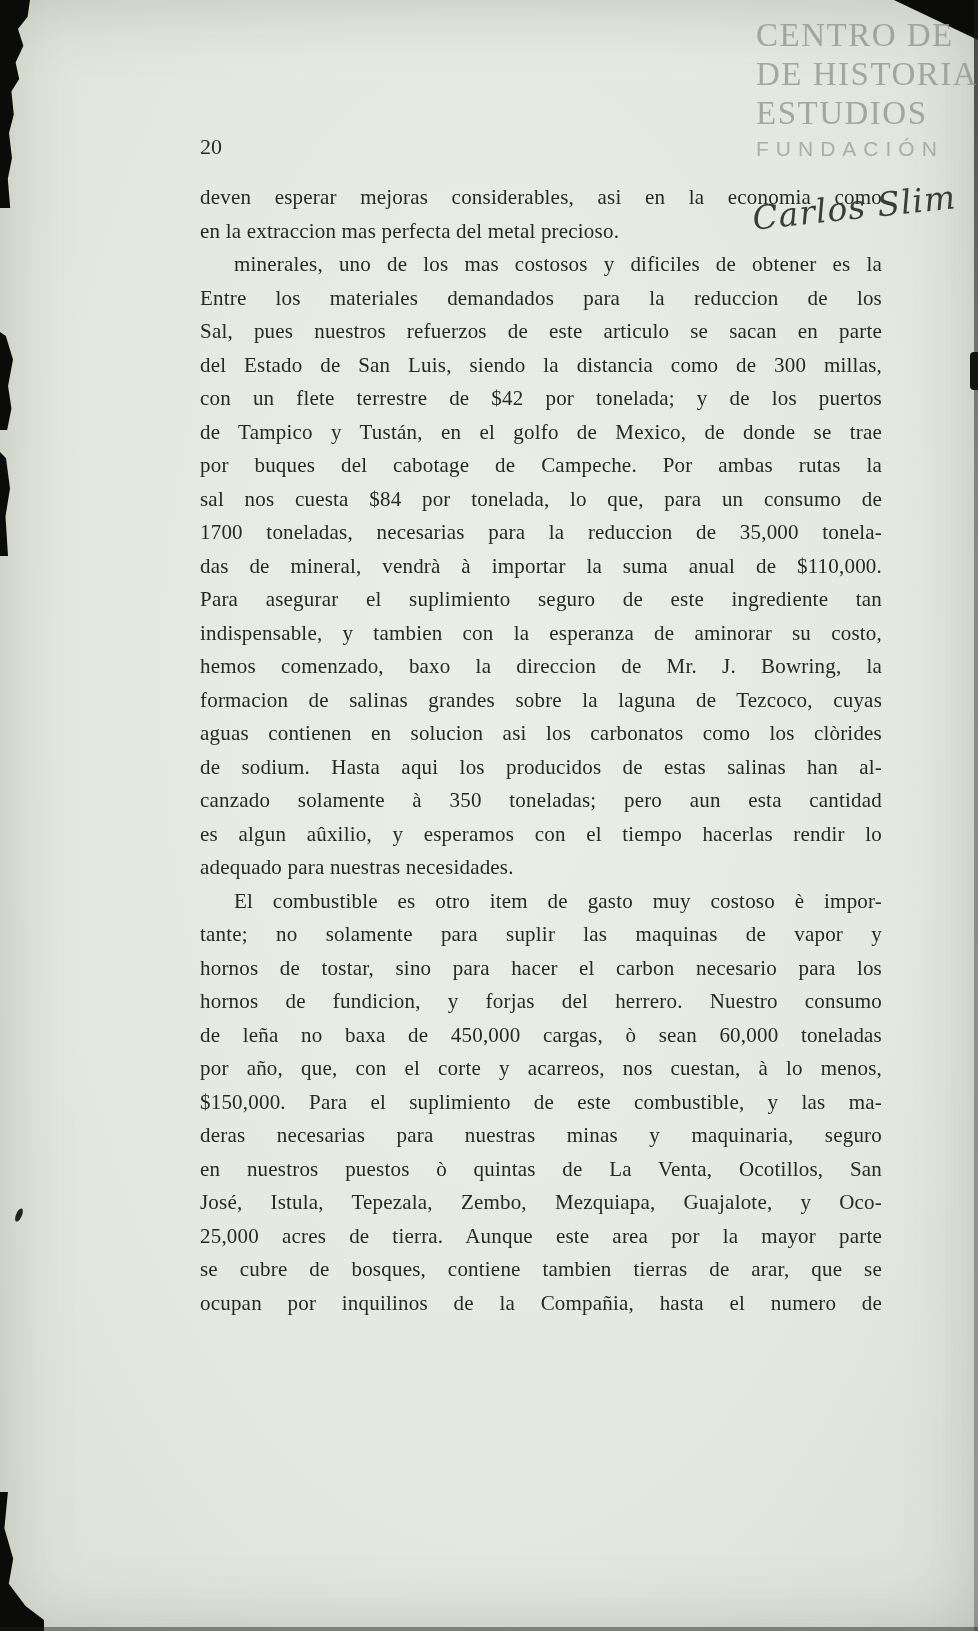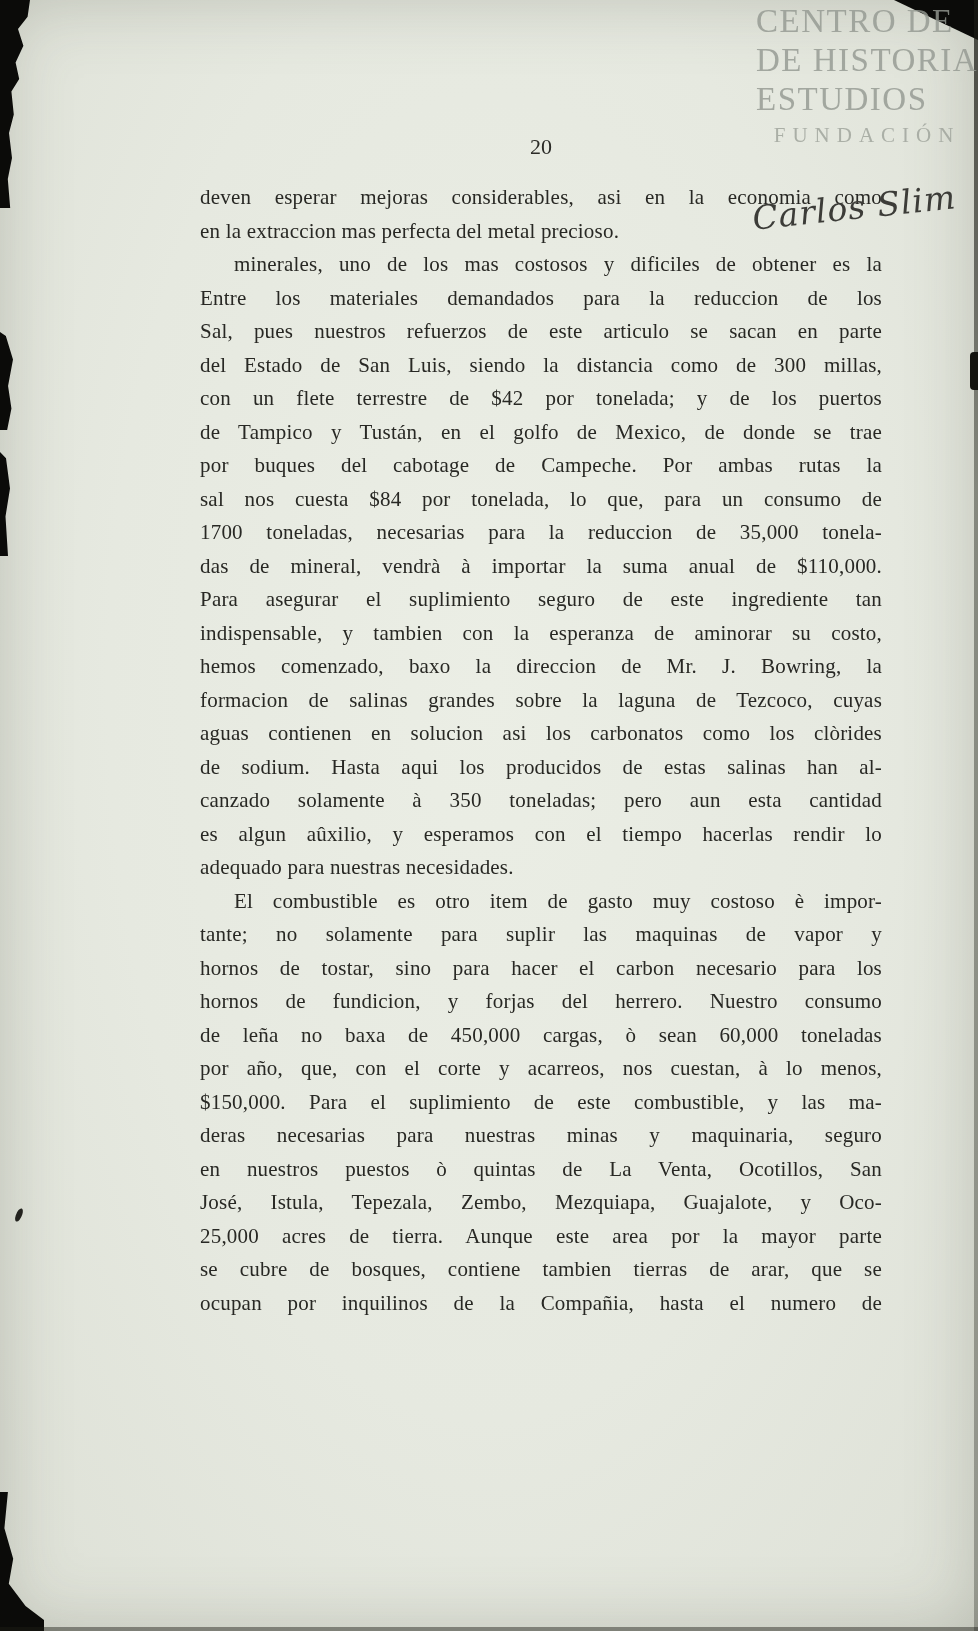--- a/index.html
+++ b/index.html
@@ -58,58 +58,57 @@
   }
   .edge-bottom {
     position: absolute; left: 0; bottom: 0; width: 100%; height: 4px;
     background: rgba(28, 28, 22, 0.45);
     z-index: 2;
   }
 
   
   .watermark {
     position: absolute;
-    left: 756px; top: 2px;
+    left: 756px; top: 16px;
     z-index: 3;
     color: rgba(148, 153, 145, 0.82);
     font-family: "Liberation Serif", serif;
   }
   .wm-line {
     font-size: 33px;
     line-height: 39px;
     letter-spacing: 1.5px;
     white-space: nowrap;
   }
   .wm-foundation {
     margin-top: 4px;
-    font-family: Liberation Serif, serif;
+    font-family: Liberation Sans, sans-serif;
     font-size: 21px;
     letter-spacing: 7px;
     color: rgba(160, 165, 156, 0.85);
     white-space: nowrap;
-    text-align: center;
   }
   .signature {
     position: absolute;
     left: 752px; top: 188px;
     z-index: 4;
     font-family: "DejaVu Serif", serif;
     font-style: italic;
     font-size: 33px;
     color: #3c3c38;
     transform: rotate(-6deg);
     letter-spacing: 1px;
     white-space: nowrap;
   }
 
   
   .page-number {
     position: absolute;
     left: 200px; top: 134px; width: 682px;
-    text-align: center;
+    text-align: left;
     font-size: 22px;
     color: #2b2b27;
     z-index: 1;
   }
   .text-block {
     position: absolute;
     left: 200px; top: 181px; width: 682px;
     font-size: 21px;
     line-height: 33.5px;
     color: #282824;

